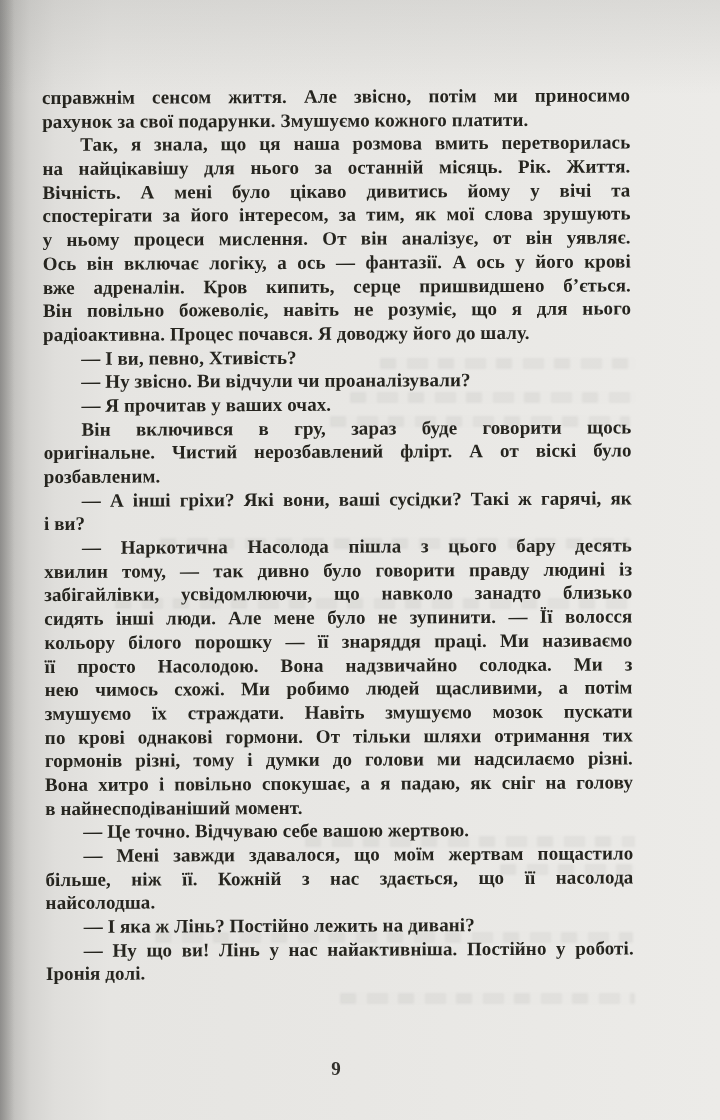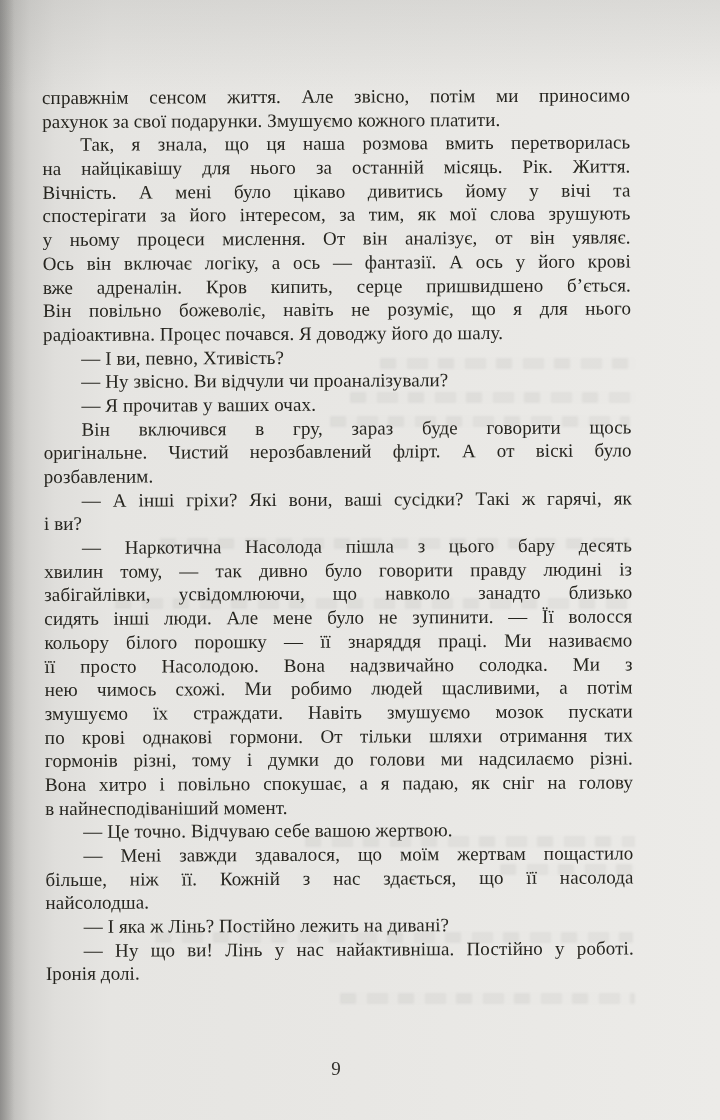--- a/index.html
+++ b/index.html
@@ -14,20 +14,21 @@
     background:
       linear-gradient(180deg, rgba(150,150,147,0.20) 0px, rgba(150,150,147,0.0) 95px),
       linear-gradient(90deg, #9e9d9b 0px, #aeadaa 6px, #c4c3c0 15px, #d5d4d1 30px,
                       #dfdedb 55px, #e6e5e2 110px, #e8e7e4 360px, #ecebe8 719px);
     font-family: "Liberation Serif", "DejaVu Serif", serif;
   }
 
   .page {
     position: absolute;
     inset: 0;
+    font-weight: bold;
   }
 
   .text-block {
     position: absolute;
     left: 42px;
     top: 86px;
     width: 588px;
     color: #26251f;
     font-size: 19px;
     line-height: 23.7px;

